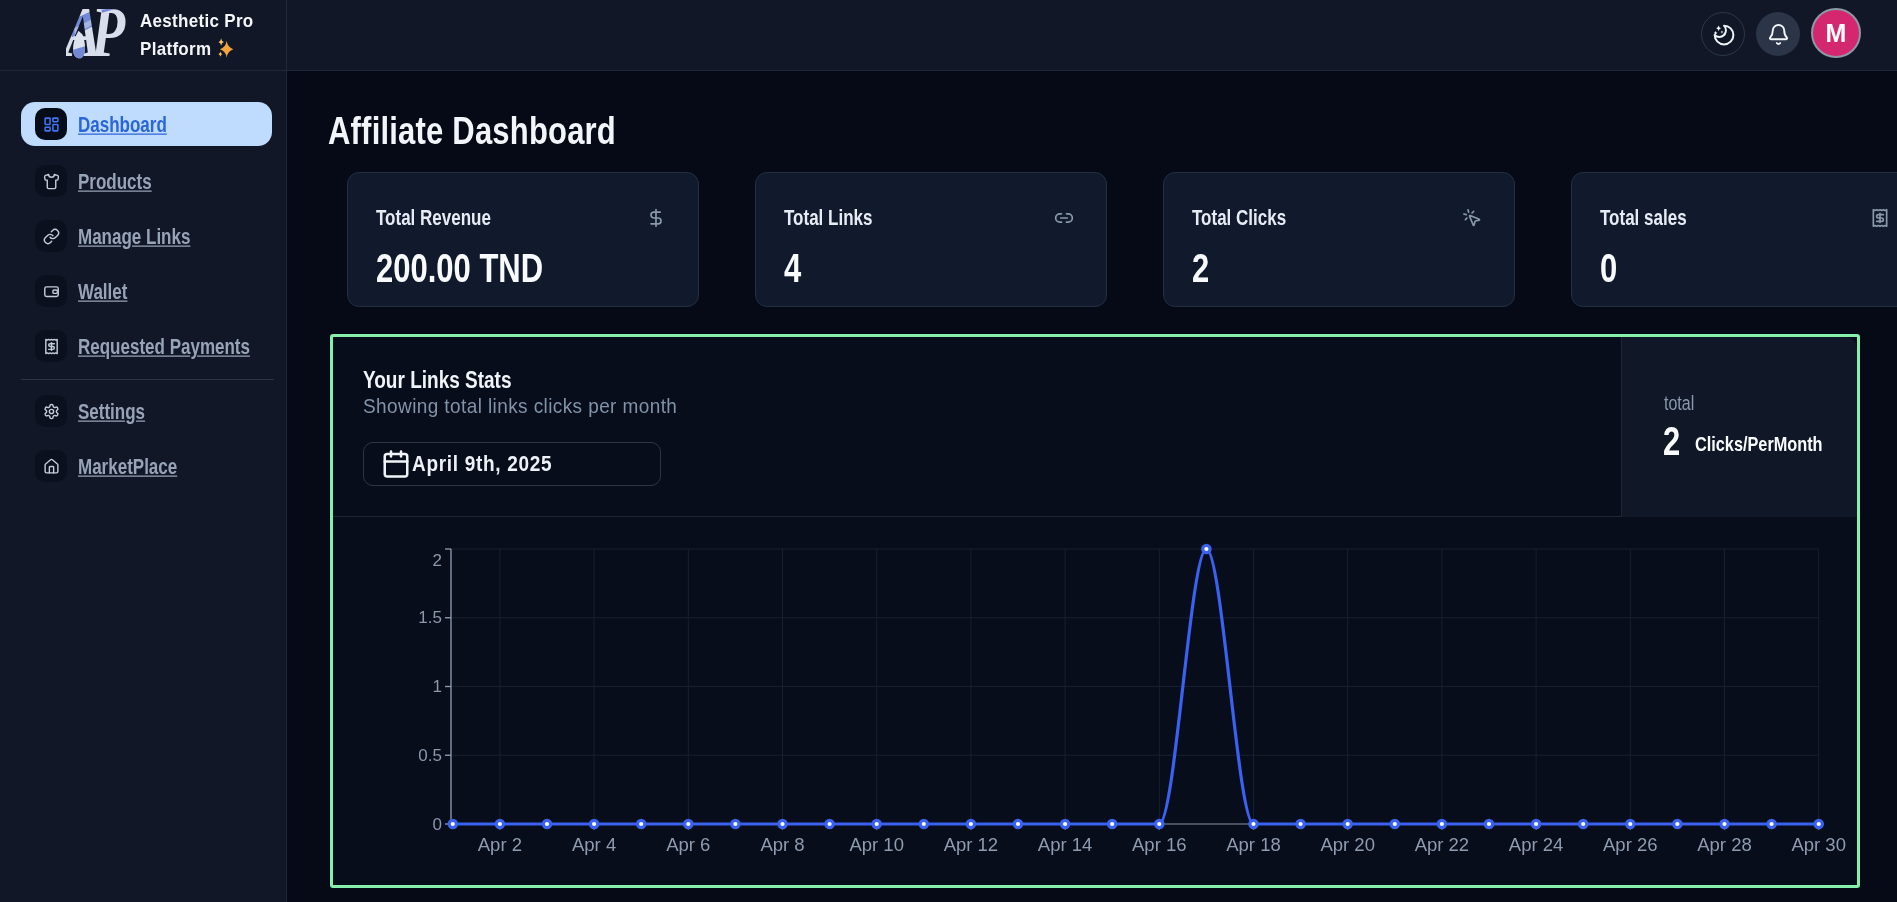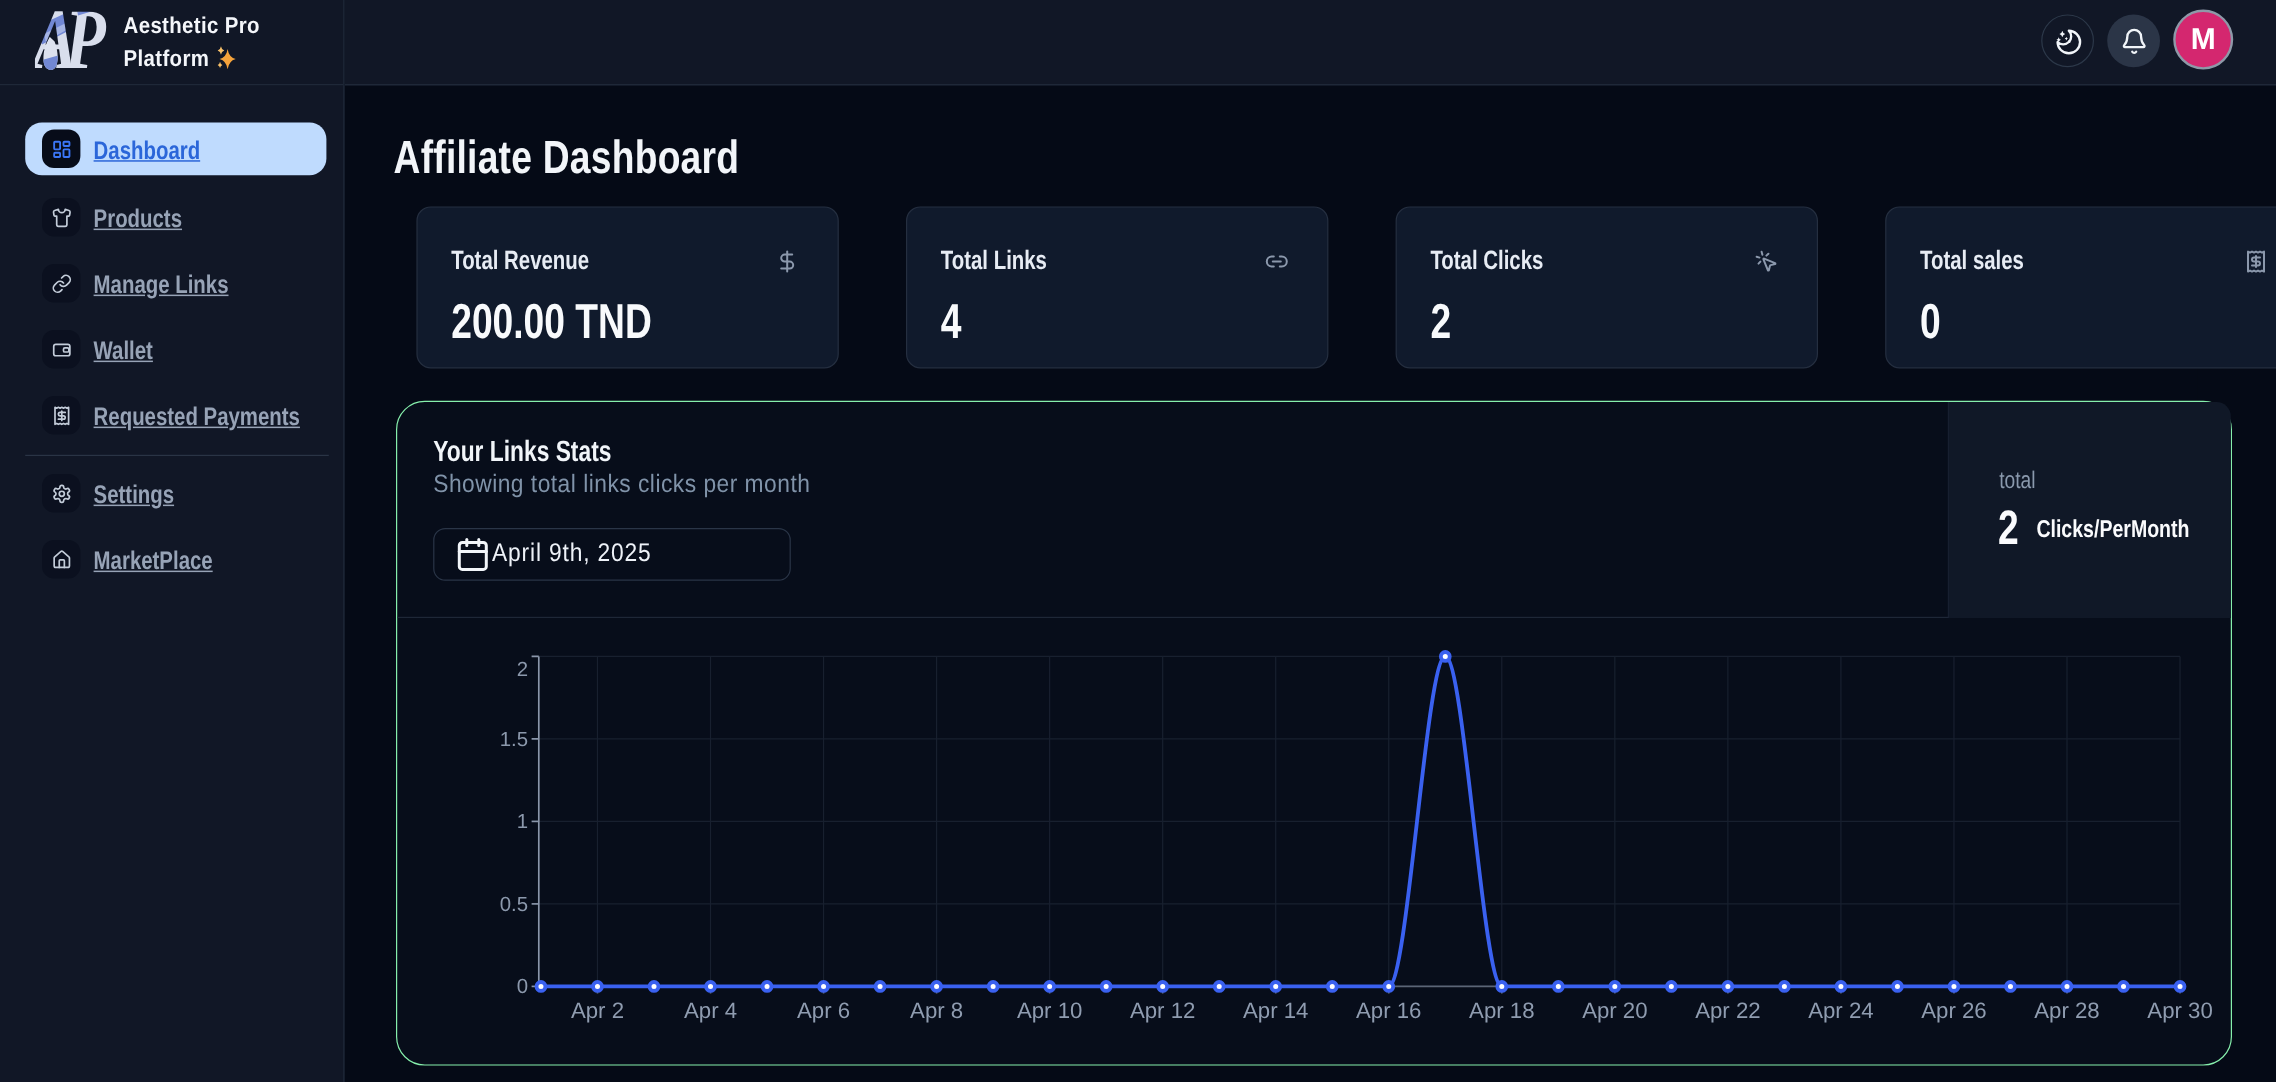--- a/index.html
+++ b/index.html
@@ -5,43 +5,43 @@
 * { margin:0; padding:0; box-sizing:border-box; }
 html,body { width:1897px; height:902px; overflow:hidden; background:#050a16; font-family:"Liberation Sans", sans-serif; }
 
 .topbar { position:fixed; left:0; top:0; width:1897px; height:71px; background:#111726; border-bottom:1px solid #1f2838; z-index:5; }
 .tb-btn { position:absolute; border-radius:50%; display:flex; align-items:center; justify-content:center; }
 .btn-moon { left:1701px; top:12px; width:44px; height:44px; border:1px solid #2c3849; color:#f1f5f9; }
 .btn-bell { left:1756px; top:12px; width:44px; height:44px; background:#2b3547; color:#f1f5f9; }
 .avatar { left:1811px; top:8px; width:50px; height:50px; background:#d4276f; border:2px solid #8e99a8; color:#fff; font-size:25px; font-weight:bold; }
 
 .sidebar { position:fixed; left:0; top:0; width:287px; height:902px; background:#111726; border-right:1px solid #1f2838; z-index:6; }
-.logo-row { display:flex; align-items:center; height:71px; padding-left:29px; border-bottom:1px solid #1f2838; }
+.logo-row { display:flex; align-items:center; height:71px; padding-left:66px; border-bottom:1px solid #1f2838; }
 .logo-name { margin-left:10px; color:#f4f6fa; font-size:17px; font-weight:bold; line-height:25px; letter-spacing:0.3px; transform:scaleY(1.12); transform-origin:0 50%; }
 .menu { padding:31px 0 0 21px; }
 .mi { display:flex; align-items:center; width:251px; height:44px; border-radius:14px; margin-bottom:11px; padding-left:14px; color:#97a3b6; font-size:17px; font-weight:600;text-decoration:underline; }
 .mi .lb { transform:scaleY(1.25); transform-origin:0 50%; margin-top:3px; }
 .mi .ic { width:32px; height:32px; border-radius:10px; background:#0b101f; color:#c3ccd9; display:flex; align-items:center; justify-content:center; margin-right:11px; flex:none; }
 .mi.active { background:#bfdbfe; color:#2b66d9; margin-bottom:13px; }
 .mi.active .ic { background:#070c19; color:#3b76f6; }
 .mdivider { height:1px; background:#2a3445; margin:9px 12px 9px 0; }
 
 .main { position:absolute; left:287px; top:71px; width:1544px; height:831px; background:#050a16; }
 h1 { position:absolute; left:41px; top:38px; font-size:31px; font-weight:bold; color:#f2f5f9; letter-spacing:0.2px; transform:scaleY(1.25); transform-origin:0 0; }
 .cards { position:absolute; left:60px; top:101px; display:flex; gap:56px; }
 .card { width:352px; height:135px; background:#101a2c; border:1px solid #252f40; border-radius:12px; position:relative; }
 .card .t { position:absolute; left:28px; top:32px; font-size:17px; font-weight:600; color:#e7ecf4; transform:scaleY(1.3); transform-origin:0 0; }
 .card .v { position:absolute; left:28px; top:72px; font-size:31px; font-weight:bold; color:#f8fafc; transform:scaleY(1.32); transform-origin:0 0; }
 .card .cic { position:absolute; right:32px; top:35px; color:#8b98ac; }
 
-.chartcard { position:absolute; left:43px; top:263px; width:1530px; height:554px; background:#070d1a; border:1px solid #86efac; border-radius:24px; }
+.chartcard { position:absolute; left:43px; top:263px; width:1530px; height:554px; background:#070d1a; border:3px solid #86efac; border-radius:3px; }
 .cc-head { position:absolute; left:0; top:0; width:100%; height:180px; border-bottom:1px solid #1e2737; }
 .cc-title { position:absolute; left:30px; top:29px; font-size:19px; font-weight:bold; color:#f1f5f9; transform:scaleY(1.28); transform-origin:0 0; }
 .cc-sub { position:absolute; left:30px; top:57px; font-size:19px; letter-spacing:0.4px; color:#8093a9; transform:scaleY(1.1); transform-origin:0 0; }
-.datebtn { position:absolute; left:30px; top:105px; width:298px; height:44px; border:1px solid #2a3547; border-radius:10px; display:flex; align-items:center; padding-left:17px; color:#eef2f8; font-size:19px; letter-spacing:0.7px; }
+.datebtn { position:absolute; left:30px; top:105px; width:298px; height:44px; border:1px solid #2a3547; border-radius:10px; display:flex; align-items:center; padding-left:17px; color:#eef2f8; font-size:19px; letter-spacing:0.7px;font-weight:bold; }
 .datebtn svg { margin-right:1px; color:#f1f5f9; flex:none; }
 .datebtn .dtx { transform:scaleY(1.12); transform-origin:0 50%; }
 .totpanel { position:absolute; right:0; top:0; width:236px; height:180px; background:#101827; border-left:1px solid #1e2737; border-radius:0 12px 0 0; }
 .totpanel .lab { position:absolute; left:42px; top:55px; font-size:16px; color:#8a99ad; transform:scaleY(1.25); transform-origin:0 0; }
 .totpanel .big { position:absolute; left:41px; top:82px; font-size:31px; font-weight:bold; color:#fafbfd; transform:scaleY(1.3); transform-origin:0 0; }
 .totpanel .unit { position:absolute; left:73px; top:95px; font-size:16.3px; font-weight:bold; color:#fafbfd; transform:scaleY(1.25); transform-origin:0 0; }
 .chartwrap { position:absolute; left:0; top:180px; width:1530px; height:374px; }
 svg.ln { display:block; }
 </style>
 </head>

